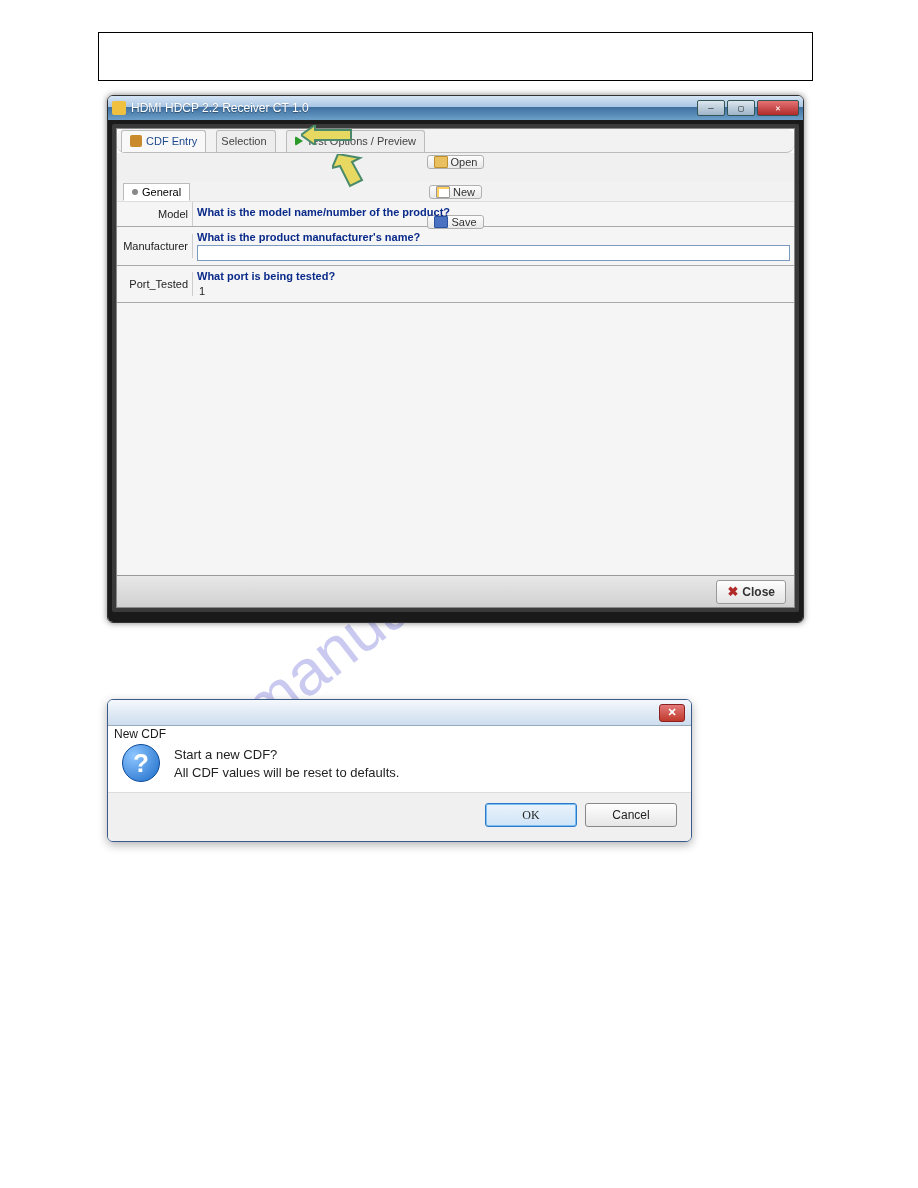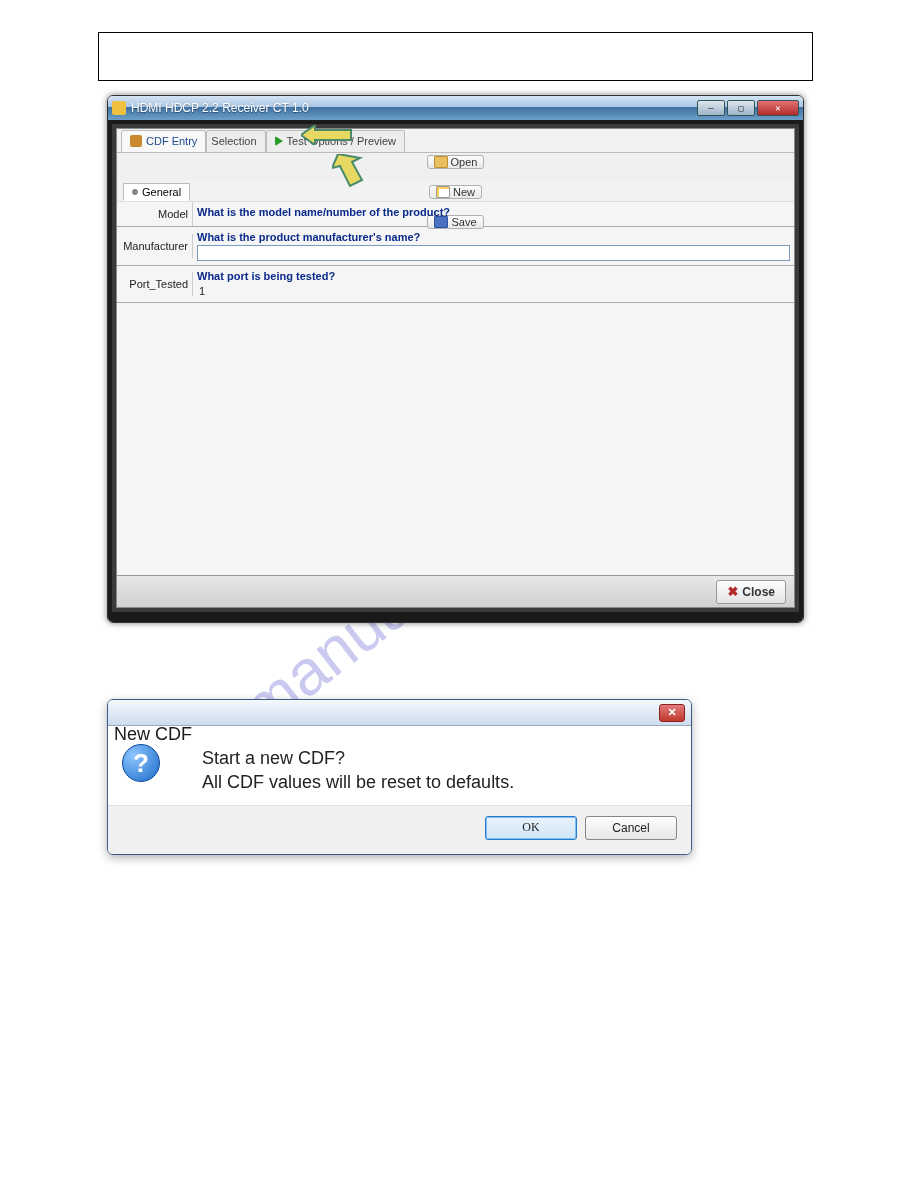--- a/index.html
+++ b/index.html
@@ -72,21 +72,22 @@
 }
 
 
 .tabs-row {
   display: flex;
   align-items: center;
   height: 24px;
   background: #f2f2f2;
   border-bottom: 1px solid #bbb;
   padding-left: 4px;
-  gap: 0;
+  gap: 10px;
+  border-radius: 8px;
 }
 .tab {
   display: flex; align-items: center;
   height: 22px; padding: 0 8px;
   border: 1px solid #bbb;
   border-bottom: none;
   background: #f8f8f8;
   font-size: 11px;
   color: #214a8f;
   border-radius: 3px 3px 0 0;
@@ -180,40 +181,40 @@
   border-radius: 6px;
   box-shadow: 0 3px 10px rgba(0,0,0,0.3);
   overflow: hidden;
   font-size: 13px;
 }
 .dialog-title {
   height: 26px; background: linear-gradient(#f4f8fc,#cdddee);
   border-bottom: 1px solid #9ab;
   display:flex;align-items:center;padding:0 6px;color:#1a1a1a;
 }
-.dialog-title .txt { font-size: 18px; margin-top: 43px; }
+.dialog-title .txt { font-size: 12px; margin-top: 43px; }
 .dialog-close-btn {
   margin-left:auto; width:26px;height:18px;
   background: linear-gradient(#e37a7a,#c0392b);
   border:1px solid #8a2020;border-radius:3px;
   display:flex;align-items:center;justify-content:center;color:#fff;font-size:11px;font-weight:bold;
 }
 .dialog-body {
   background: #fff; padding: 18px 14px 10px 14px;
   display:flex; gap:14px;
 }
 .q-icon {
   width:38px;height:38px;border-radius:50%;
   background: radial-gradient(circle at 30% 30%, #8ec6ff, #1a6ac8);
   display:flex;align-items:center;justify-content:center;
   color:#fff;font-size:26px;font-weight:bold;
   border: 1px solid #0a4a9a;
   flex-shrink: 0;
 }
-.msg-lines { color:#222; font-size: 18px; line-height: 1.35; padding-top:2px;margin-left:28px; }
+.msg-lines { color:#222; font-size: 13px; line-height: 1.35; padding-top:2px; }
 
 .dialog-buttons {
   background: #f0f0f0; border-top:1px solid #ddd;
   display:flex; justify-content:flex-end; gap:8px; padding: 10px 14px 14px;
 }
 .dlg-btn {
   width: 92px; height: 24px; border:1px solid #888; border-radius:3px;
   background: linear-gradient(#fefefe,#e6e6e6);
   font-size: 12px; color:#222;
 }

